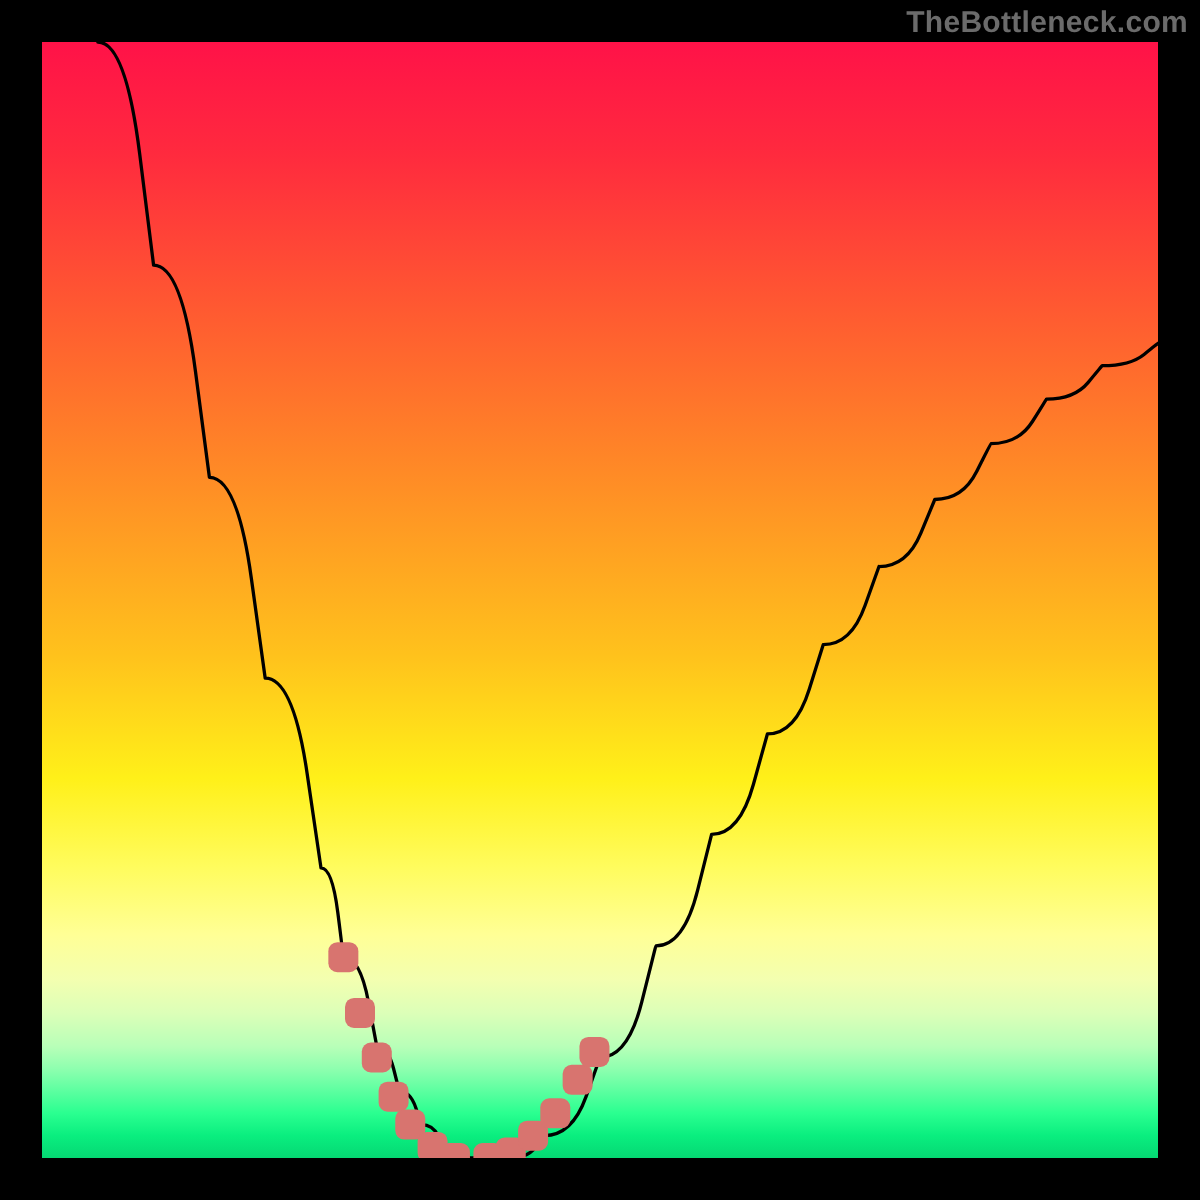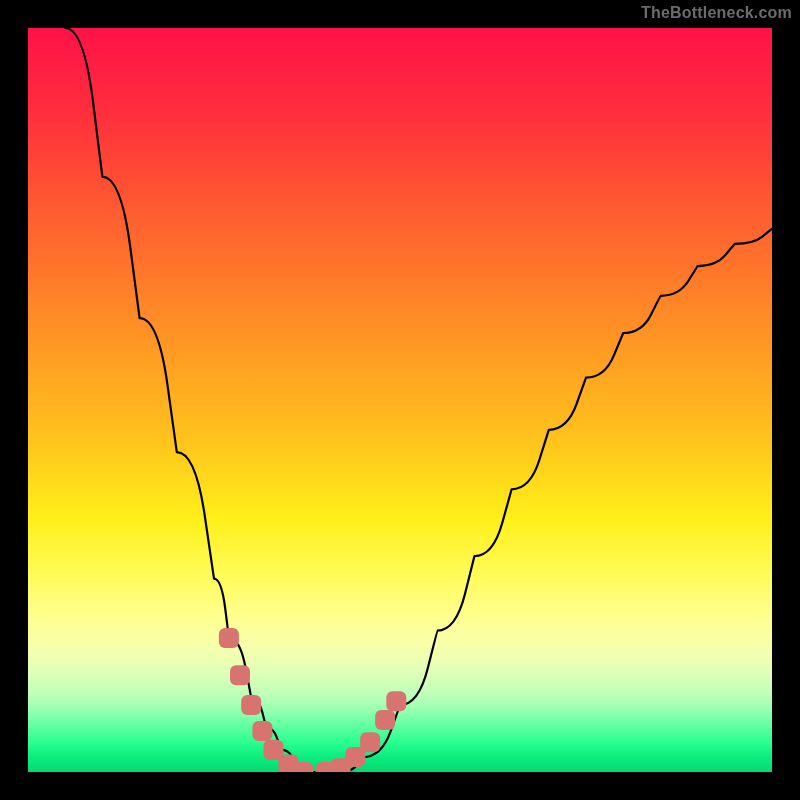--- a/index.html
+++ b/index.html
@@ -46,21 +46,21 @@
     position: absolute;
     inset: 0;
     width: 100%;
     height: 100%;
   }
   .attrib {
     position: absolute;
     top: 4px;
     right: 8px;
     color: #6b6b6b;
-    font-size: 16px;
+    font-size: 20px;
     font-weight: 600;
     letter-spacing: 0.2px;
     user-select: none;
   }
 </style>
 </head>
 <body>
 
 <div class="frame">
   <div class="plot">

